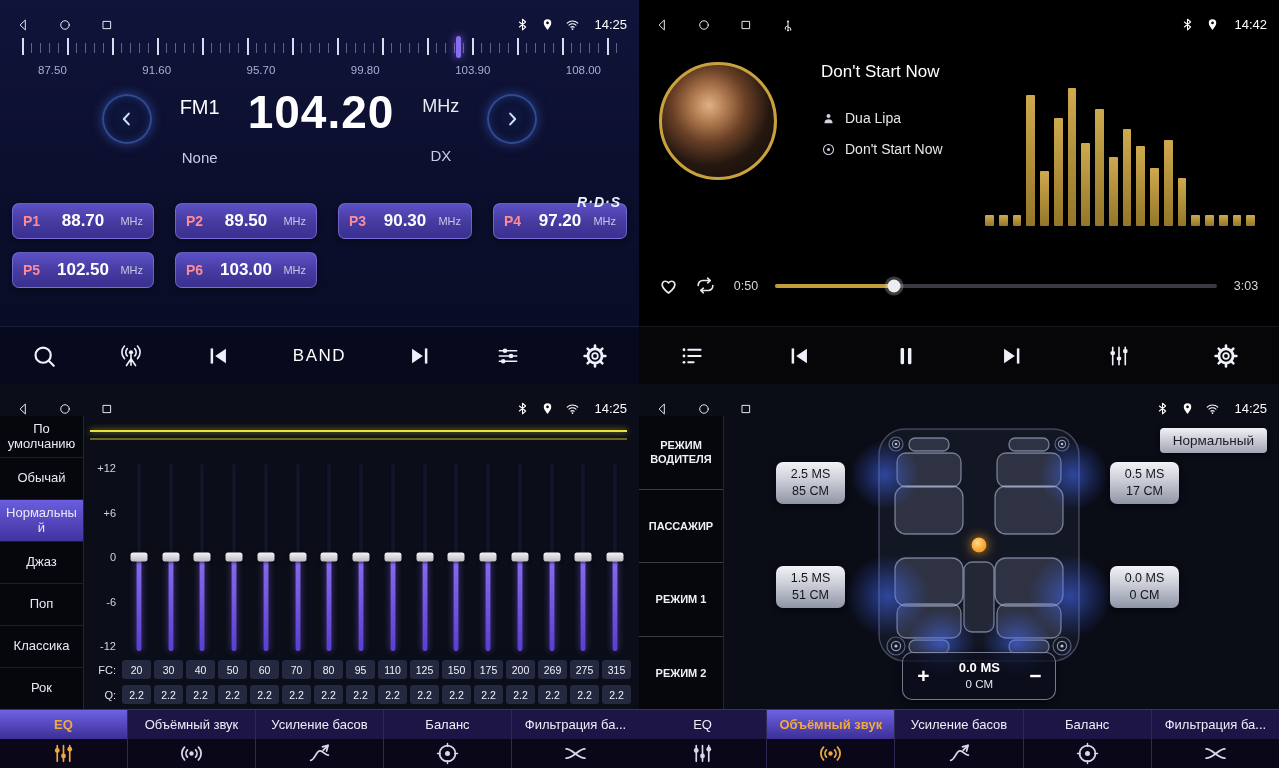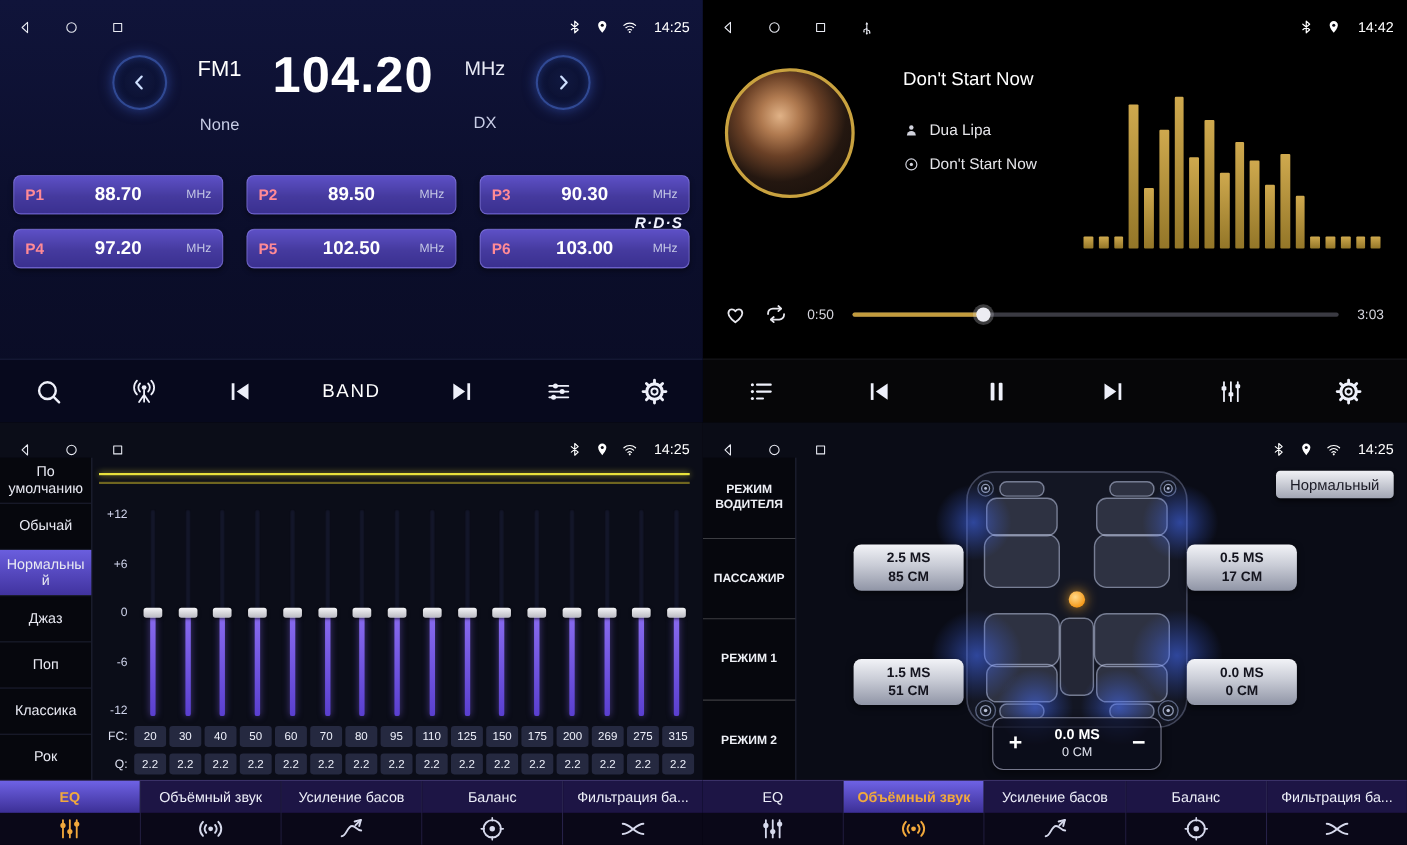--- a/index.html
+++ b/index.html
@@ -39,21 +39,21 @@
   .ruler-labels{display:flex;justify-content:space-between;padding:4px 22px 0 22px;color:#a9afd2;font-size:11.5px;}
   .tuner{display:flex;align-items:flex-start;justify-content:center;gap:28px;margin-top:8px;}
   .chev-btn{width:46px;height:46px;margin-top:10px;border-radius:50%;display:flex;align-items:center;justify-content:center;cursor:pointer;background:radial-gradient(circle at 50% 45%,#101840 0%,#0b1030 70%);border:2px solid rgba(80,120,230,0.55);box-shadow:0 0 12px rgba(70,110,230,0.5),inset 0 0 8px rgba(70,110,230,0.35);color:#cfe0ff;}
   .chev-btn .icon{width:20px;height:20px;}
   .tuner-col{display:flex;flex-direction:column;align-items:center;gap:30px;padding-top:12px;}
   .band-label{font-size:20px;color:#fff;}
   .unit-label{font-size:18px;color:#e8eaf5;}
   .sub-label{font-size:15px;color:#c8cde6;}
   .freq-big{font-size:46px;font-weight:700;color:#fff;letter-spacing:1px;line-height:52px;padding-top:2px;}
   .rds{position:absolute;right:18px;top:194px;color:#f0f2ff;font-style:italic;font-weight:700;font-size:14px;letter-spacing:1px;}
-  .presets{display:grid;grid-template-columns:repeat(3,1fr);gap:13px 21px;padding:15px 12px;margin-top:22px;}
+  .presets{display:grid;grid-template-columns:repeat(4,1fr);gap:13px 21px;padding:15px 12px;margin-top:22px;}
   .preset-btn{height:34px;border-radius:7px;background:linear-gradient(180deg,#5d50c6 0%,#453a9e 55%,#3a3090 100%);border:1px solid rgba(150,140,235,0.5);display:grid;grid-template-columns:34px 1fr 34px;align-items:center;padding:0 10px;box-shadow:0 2px 5px rgba(0,0,0,0.4);cursor:pointer;}
   .p-id{color:#ff8a96;font-size:14px;font-weight:700;}
   .p-freq{color:#fff;font-size:17px;font-weight:700;text-align:center;}
   .p-unit{color:#c5c8e6;font-size:11px;text-align:right;}
 
   
   .player-main{display:flex;padding:14px 16px 0 20px;}
   .album{width:112px;height:112px;border-radius:50%;border:3px solid #c9a23f;margin-top:16px;background:radial-gradient(circle at 42% 36%,#e0b287 0%,#b07a50 18%,#6a4026 38%,#241710 62%,#120c08 100%);box-shadow:0 0 14px rgba(0,0,0,0.8);}
   .player-info{margin-left:44px;padding-top:16px;}
   .song-title{font-size:17px;color:#fff;}
@@ -109,21 +109,21 @@
   
   .sur-main{flex:1;position:relative;}
   .car-wrap{position:absolute;left:46%;top:10px;transform:translateX(-50%);width:206px;height:238px;}
   .car-wrap svg{width:100%;height:100%;display:block;}
   .glow{position:absolute;width:70px;height:70px;border-radius:50%;background:radial-gradient(circle,rgba(70,110,255,0.55) 0%,rgba(70,110,255,0.18) 45%,transparent 70%);pointer-events:none;}
   .g-fl{left:-26px;top:14px;} .g-fr{right:-26px;top:14px;}
   .g-rl{left:-30px;bottom:26px;width:84px;height:84px;} .g-rr{right:-30px;bottom:26px;width:84px;height:84px;}
   .g-bl{left:30px;bottom:-14px;} .g-br{right:30px;bottom:-14px;}
   .center-dot{position:absolute;left:50%;top:50%;transform:translate(-50%,-50%);width:15px;height:15px;border-radius:50%;background:radial-gradient(circle at 40% 35%,#ffd98a,#f59a1a 70%);box-shadow:0 0 12px rgba(245,166,35,0.9);}
   .normal-btn{position:absolute;top:12px;right:12px;padding:5px 13px;border-radius:4px;background:linear-gradient(180deg,#f0f1f5,#a2a6b4);color:#1b1b26;font-size:13.5px;box-shadow:0 2px 5px rgba(0,0,0,0.6);cursor:pointer;}
-  .delay-badge{position:absolute;width:100px;padding:4px 0;border-radius:7px;background:linear-gradient(180deg,#f2f3f7 0%,#c9ccd6 45%,#9095a6 100%);color:#14141e;text-align:center;font-weight:700;font-size:12.5px;line-height:1.35;box-shadow:0 2px 6px rgba(0,0,0,0.55);cursor:pointer;margin-top:33px;}
+  .delay-badge{position:absolute;width:69px;padding:4px 0;border-radius:7px;background:linear-gradient(180deg,#f2f3f7 0%,#c9ccd6 45%,#9095a6 100%);color:#14141e;text-align:center;font-weight:400;font-size:12.5px;line-height:1.35;box-shadow:0 2px 6px rgba(0,0,0,0.55);cursor:pointer;}
   .d-fl{left:52px;top:46px;} .d-fr{right:100px;top:46px;}
   .d-rl{left:52px;top:150px;} .d-rr{right:100px;top:150px;}
   .stepper{position:absolute;left:46%;transform:translateX(-50%);bottom:10px;width:152px;height:46px;border:1px solid rgba(205,210,235,0.55);border-radius:10px;background:rgba(12,14,28,0.72);display:flex;align-items:center;color:#fff;box-shadow:0 2px 8px rgba(0,0,0,0.5);}
   .step-btn{width:40px;text-align:center;font-size:21px;font-weight:700;cursor:pointer;}
   .step-val{flex:1;text-align:center;line-height:1.3;}
   .step-ms{font-size:13px;font-weight:700;}
   .step-cm{font-size:11.5px;color:#e3e5f0;}
 </style>
 </head>
 <body>
@@ -171,20 +171,35 @@
             <svg viewBox="0 0 24 24" fill="none" stroke="currentColor" stroke-width="1.7" stroke-linecap="round" stroke-linejoin="round">
               <path d="M3.5 9.7 A12.6 12.6 0 0 1 20.5 9.7"></path>
               <path d="M6.4 13.1 A8.4 8.4 0 0 1 17.6 13.1"></path>
               <path d="M9.3 16.4 A4.4 4.4 0 0 1 14.7 16.4"></path>
               <circle cx="12" cy="19.3" r="1.5" fill="currentColor" stroke="none"></circle>
             </svg>
           </span>
           <span class="sb-time">14:25</span>
         </div>
       </div>
+    <div class="ruler-wrap">
+      <div class="ruler">
+        <div class="minor"></div>
+        <div class="major"></div>
+        <div class="ruler-ind" style="left: 73%;"></div>
+      </div>
+      <div class="ruler-labels">
+        <span>87.50</span>
+        <span>91.60</span>
+        <span>95.70</span>
+        <span>99.80</span>
+        <span>103.90</span>
+        <span>108.00</span>
+      </div>
+    </div>
     <div class="tuner">
       <div class="chev-btn">
         <span class="icon">
             <svg viewBox="0 0 24 24" fill="none" stroke="currentColor" stroke-width="1.7" stroke-linecap="round" stroke-linejoin="round">
               <path d="M14.2 5.5 L8.2 12 L14.2 18.5" stroke-width="2.4"></path>
             </svg>
           </span>
       </div>
       <div class="tuner-col">
         <span class="band-label">FM1</span>

